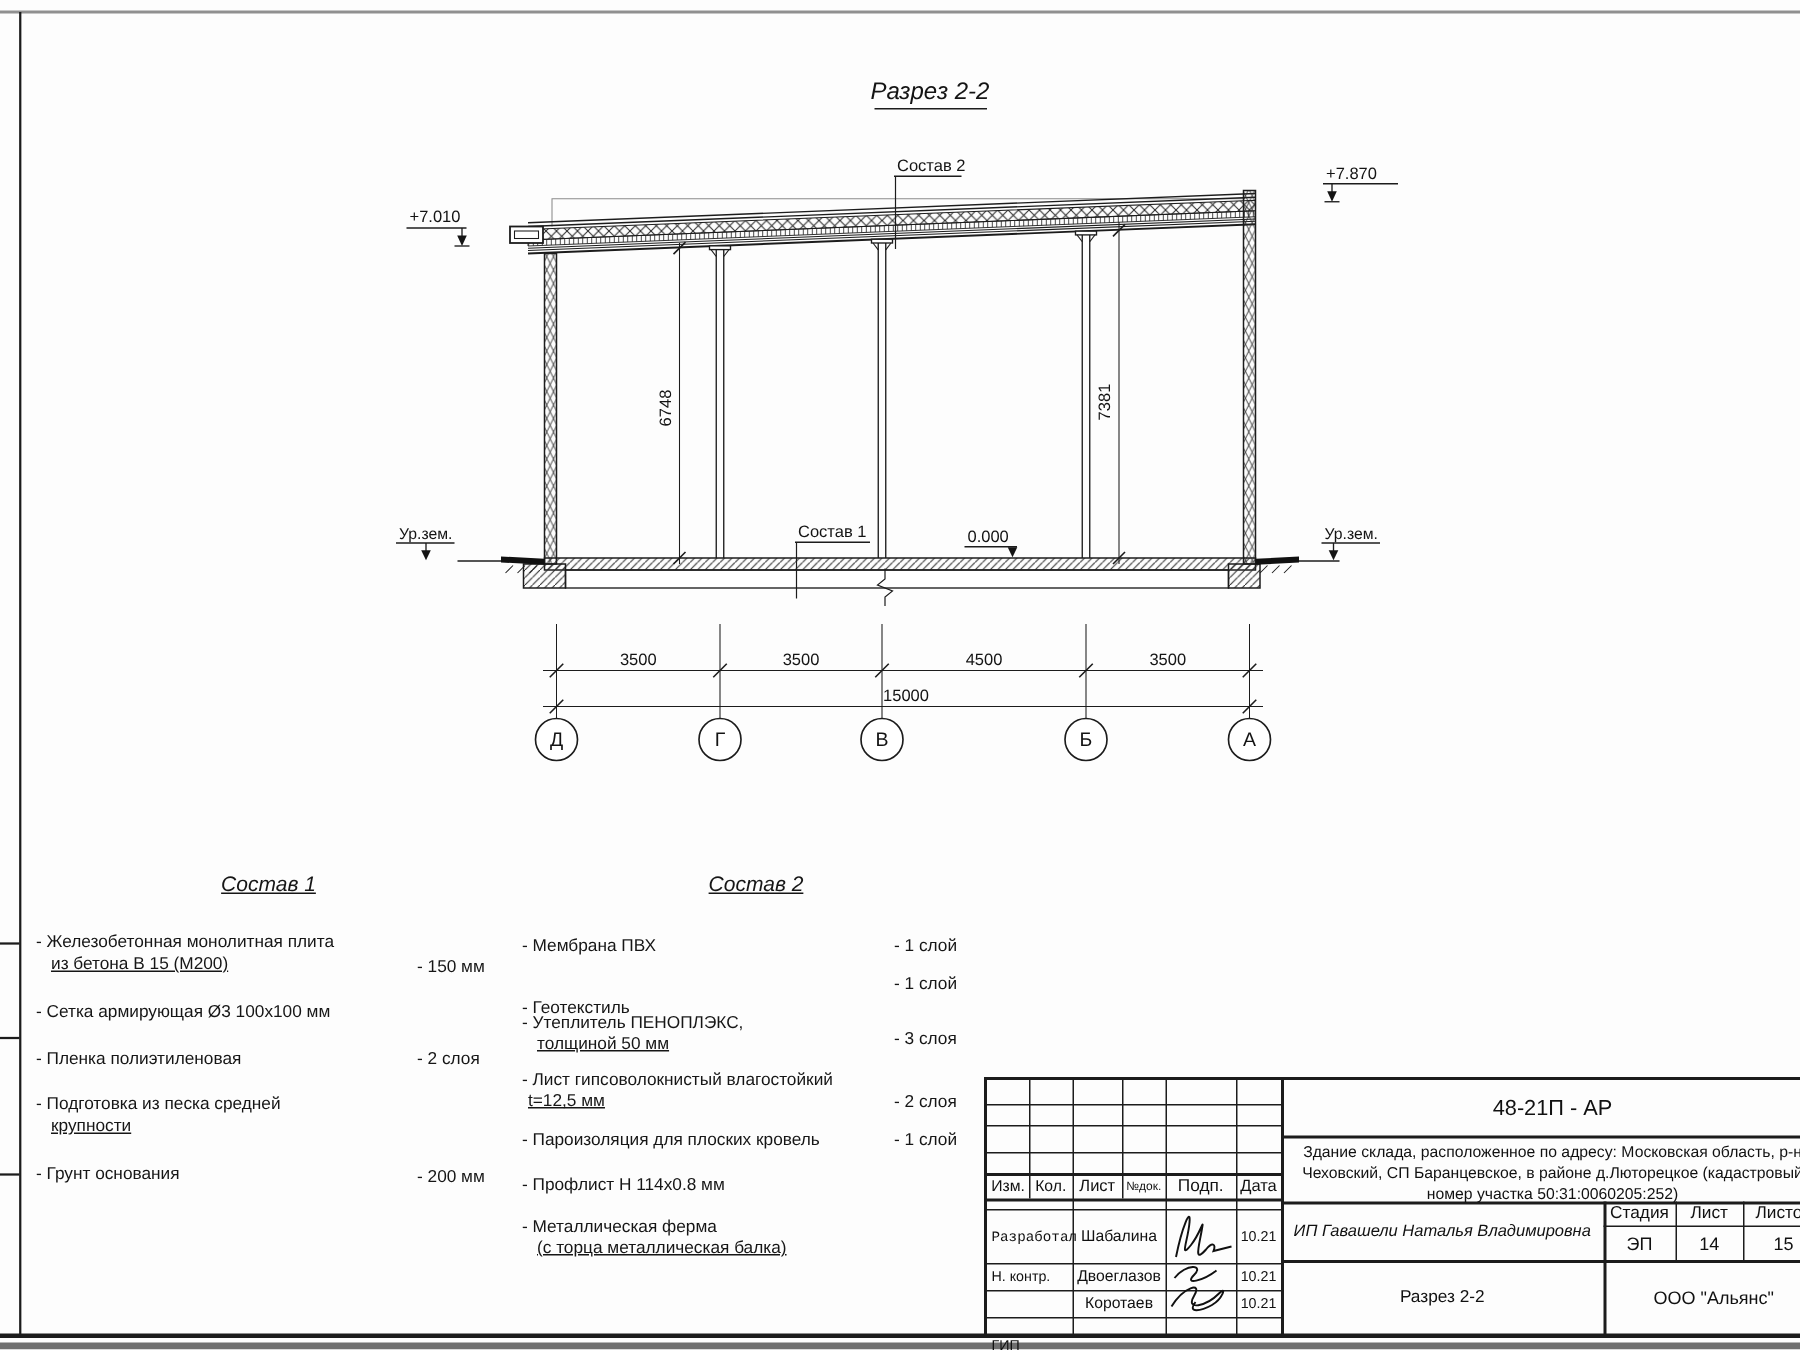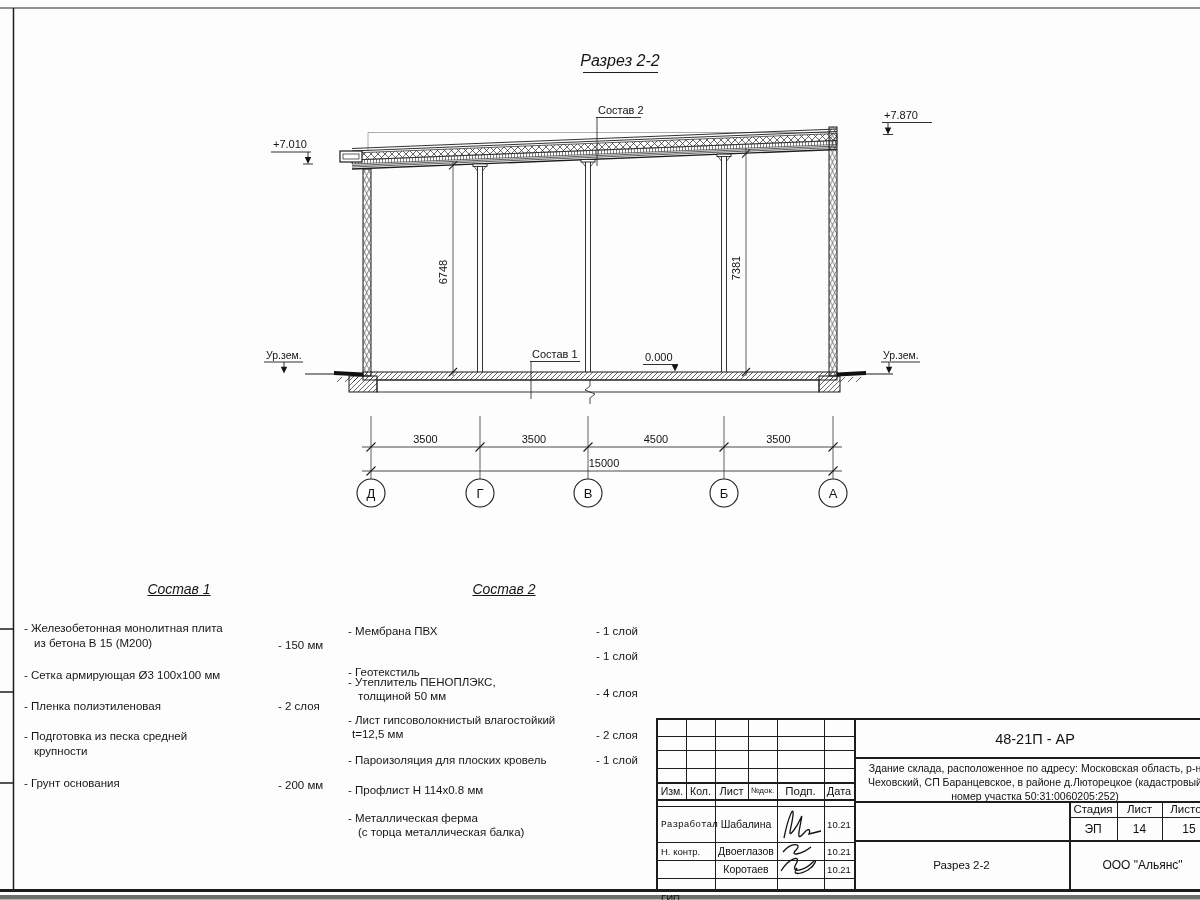--- a/index.html
+++ b/index.html
@@ -4,21 +4,21 @@
 <style>
   html,body{margin:0;padding:0;background:#e8e8e8;}
   #page{position:relative;width:1200px;height:900px;background:#fdfdfd;overflow:hidden;
         font-family:"Liberation Sans",sans-serif;color:#111;}
   #draw-svg{position:absolute;left:0;top:0;}
   svg text{font-family:"Liberation Sans",sans-serif;fill:#141414;}
   .abs{position:absolute;}
   .list-block{position:absolute;font-size:11.5px;color:#161616;}
   .list-heading{font-style:italic;font-size:14px;text-decoration:underline;text-align:center;width:100%;position:absolute;top:3px;left:0;}
   .li{position:absolute;left:0;white-space:nowrap;}
-  .li2{position:absolute;left:10px;white-space:nowrap;}
+  .li2{position:absolute;left:10px;white-space:nowrap;text-decoration:underline;}
   .lv{position:absolute;white-space:nowrap;}
   
   #tblock{position:absolute;left:656px;top:718px;width:562px;height:174px;
           border:2px solid #1c1c1c;box-sizing:border-box;}
   .ln{position:absolute;background:#1c1c1c;}
   .cell{position:absolute;display:flex;align-items:center;justify-content:center;
         text-align:center;white-space:nowrap;overflow:visible;}
   .cell-l{position:absolute;display:flex;align-items:center;white-space:nowrap;}
   .it{font-style:italic;}
 </style>
@@ -223,21 +223,21 @@
   </div>
 
   <div class="list-block" style="left:348px;top:578px;width:312px;height:270px;">
     <div class="list-heading">Состав 2</div>
     <div class="li" style="top:47px;">- Мембрана ПВХ</div>
     <div class="lv" style="top:47px;left:248px;">- 1 слой</div>
     <div class="li" style="top:60px;margin-top:28px;">- Геотекстиль</div>
     <div class="lv" style="top:72px;left:248px;">- 1 слой</div>
     <div class="li" style="top:98px;">- Утеплитель ПЕНОПЛЭКС,</div>
     <div class="li2" style="top:112px;">толщиной 50 мм</div>
-    <div class="lv" style="top:109px;left:248px;">- 4 слоя</div>
+    <div class="lv" style="top:109px;left:248px;">- 3 слоя</div>
     <div class="li" style="top:136px;">- Лист гипсоволокнистый влагостойкий</div>
     <div class="li2" style="top:150px;left:4px;">t=12,5 мм</div>
     <div class="lv" style="top:151px;left:248px;">- 2 слоя</div>
     <div class="li" style="top:176px;">- Пароизоляция для плоских кровель</div>
     <div class="lv" style="top:176px;left:248px;">- 1 слой</div>
     <div class="li" style="top:206px;">- Профлист Н 114х0.8 мм</div>
     <div class="li" style="top:234px;">- Металлическая ферма</div>
     <div class="li2" style="top:248px;">(с торца металлическая балка)</div>
   </div>
 
@@ -291,20 +291,21 @@
       <path d="M7,36 C11,16 17,2 16,13 C15,25 9,38 17,28 C24,19 26,8 24,19 C22,30 19,40 27,31 C31,26 34,27 32,32 L44,29" fill="none" stroke="#111" stroke-width="1.3"></path>
     </svg>
     <svg class="abs" style="left:119px;top:118px;" width="47" height="44" viewBox="0 0 47 44">
       <path d="M6,14 C14,4 26,5 19,12 C12,19 25,16 34,9 M4,33 C12,20 25,16 19,26 C13,36 27,33 36,24 C41,19 38,28 31,32 C24,36 14,38 20,30" fill="none" stroke="#111" stroke-width="1.3"></path>
     </svg>
 
     <div class="cell" style="left:196px;top:0;width:362px;height:37px;font-size:14.5px;">48-21П - АР</div>
     <div class="cell" style="left:196px;top:41px;width:362px;height:14px;font-size:10.5px;">Здание склада, расположенное по адресу: Московская область, р-н</div>
     <div class="cell" style="left:196px;top:55px;width:362px;height:14px;font-size:10.5px;">Чеховский, СП Баранцевское, в районе д.Люторецкое  (кадастровый</div>
     <div class="cell" style="left:196px;top:69px;width:362px;height:14px;font-size:10.5px;">номер участка 50:31:0060205:252)</div>
+    <div class="cell it" style="left:196px;top:81px;width:215px;height:39px;font-size:11px;">ИП Гавашели Наталья Владимировна</div>
     <div class="cell" style="left:411px;top:81px;width:48px;height:16px;font-size:11.5px;">Стадия</div>
     <div class="cell" style="left:459px;top:81px;width:45px;height:16px;font-size:11.5px;">Лист</div>
     <div class="cell" style="left:504px;top:81px;width:54px;height:16px;font-size:11.5px;">Листов</div>
     <div class="cell" style="left:411px;top:97px;width:48px;height:23px;font-size:12px;">ЭП</div>
     <div class="cell" style="left:459px;top:97px;width:45px;height:23px;font-size:12px;">14</div>
     <div class="cell" style="left:504px;top:97px;width:54px;height:23px;font-size:12px;">15</div>
     <div class="cell" style="left:196px;top:120px;width:215px;height:50px;font-size:11.5px;">Разрез 2-2</div>
     <div class="cell" style="left:411px;top:120px;width:147px;height:50px;font-size:12px;">ООО "Альянс"</div>
   </div>
 

